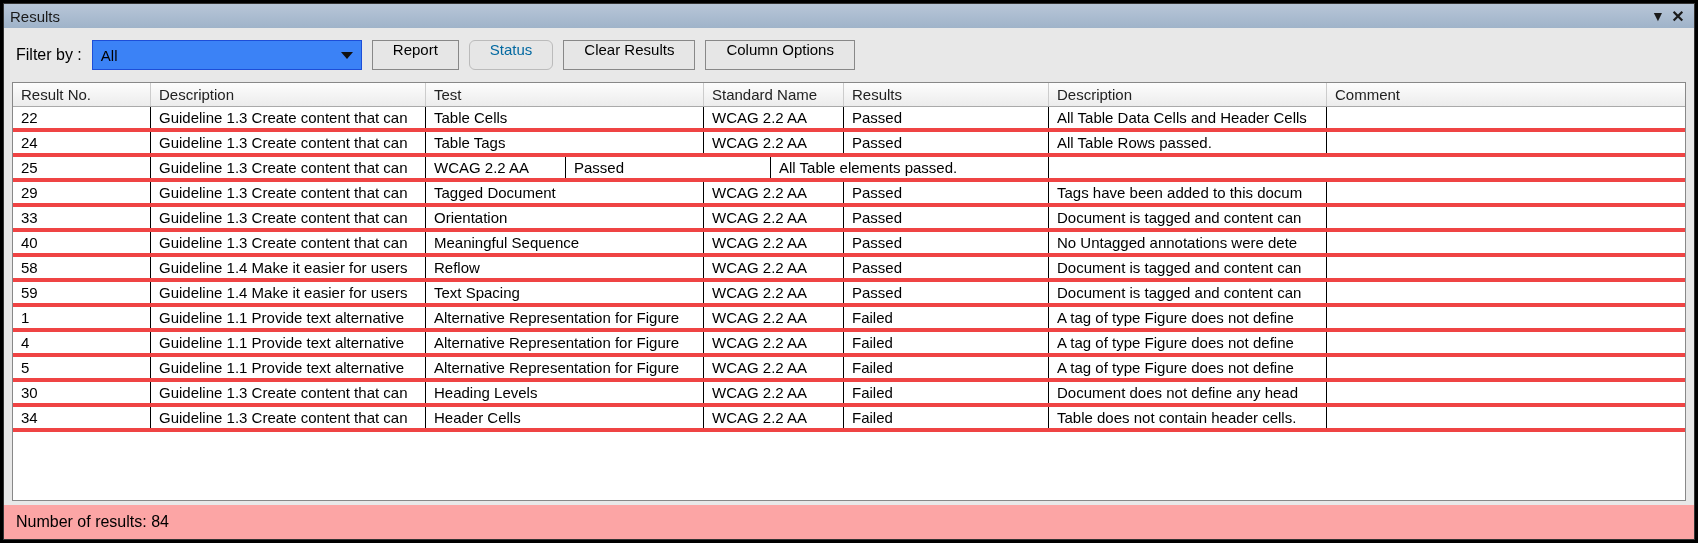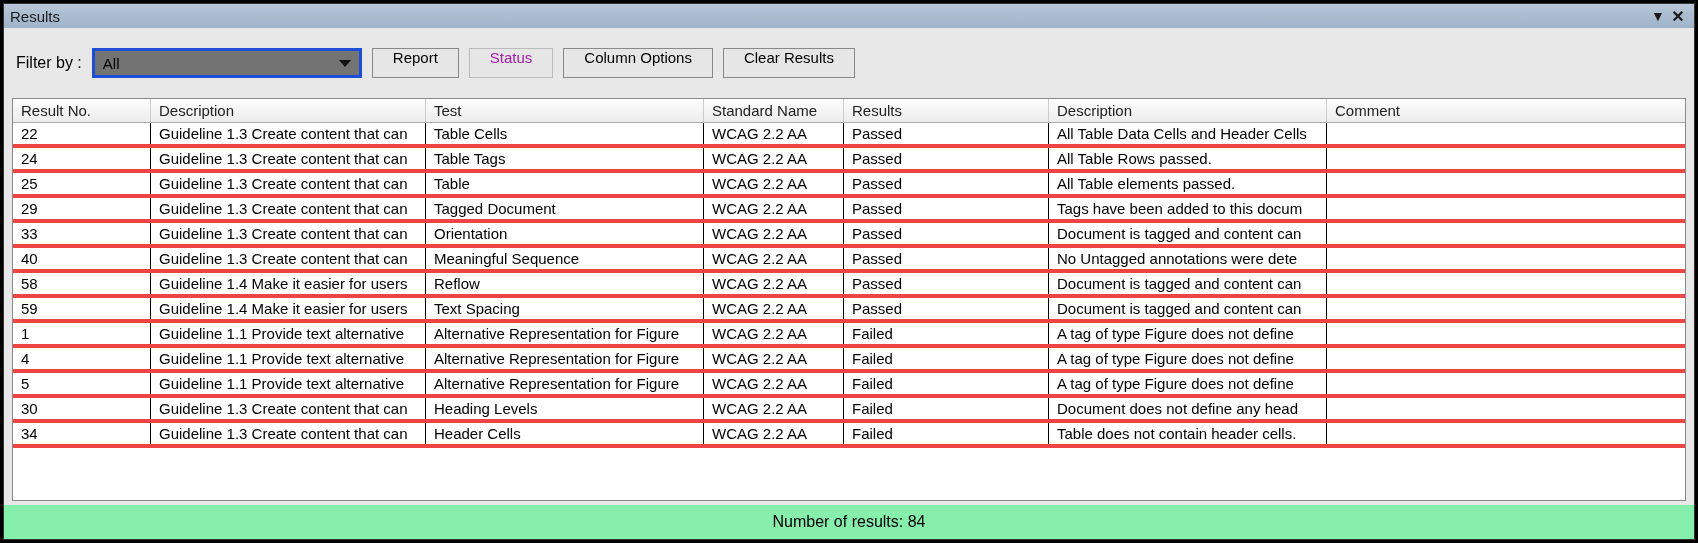--- a/index.html
+++ b/index.html
@@ -33,30 +33,30 @@
     text-align: center;
     cursor: pointer;
     font-weight: bold;
     font-size: 14px;
     user-select: none;
   }
   .toolbar {
     display: flex;
     align-items: center;
     gap: 10px;
-    padding: 20px 12px;
+    padding: 12px 12px;
     background: #e8e8e8;
   }
   .toolbar-label { font-size: 16px; }
   .filter-select {
     position: relative;
     width: 270px;
     height: 30px;
-    background: #737373;
-    border: 3px solid #1d4ed8;
+    background: #3b82f6;
+    border: 1px solid #1d4ed8;
     display: flex;
     align-items: center;
     padding: 0 8px;
     cursor: pointer;
     justify-content: space-between;
   }
   .filter-select .sel-val { flex: 1; }
   .filter-select .chev {
     width: 0; height: 0;
     border-left: 6px solid transparent;
@@ -66,23 +66,24 @@
   .btn {
     height: 30px;
     padding: 0 20px;
     background: #e6e6e6;
     border: 1px solid #888;
     cursor: pointer;
     font-size: 15px;
     display: flex;
   }
   .btn.disabled {
-    color: #a21caf;
+    color: #0369a1;
     border-color: #bbb;
     cursor: default;
+    border-radius: 6px;
   }
   .table-wrap {
     flex: 1;
     margin: 0 8px 4px 8px;
     background: #fff;
     border: 1px solid #888;
     display: flex;
     flex-direction: column;
     overflow: hidden;
   }
@@ -126,23 +127,22 @@
   .tbody::-webkit-scrollbar { width: 17px; }
   .tbody::-webkit-scrollbar-track { background: #f0f0f0; }
   .tbody::-webkit-scrollbar-thumb { background: #c0c0c0; border: 1px solid #a0a0a0; }
   .tbody::-webkit-scrollbar-button {
     background: #e8e8e8;
     height: 17px;
     border: 1px solid #a0a0a0;
   }
   .statusbar {
     padding: 8px 12px;
-    background: #86efac;
+    background: #fca5a5;
     font-size: 16px;
-    text-align: center;
   }
 </style>
 </head>
 <body>
 
 <div class="panel">
 
   <div class="titlebar">
     <span class="title">Results</span>
     <span class="tb-btn">▼</span>
@@ -155,24 +155,24 @@
       <span class="sel-val">All</span>
       <span class="chev"></span>
     </div>
     <div class="btn">
         <span>Report</span>
       </div>
     <div class="btn disabled">
         <span>Status</span>
       </div>
     <div class="btn">
+        <span>Clear Results</span>
+      </div>
+    <div class="btn">
         <span>Column Options</span>
-      </div>
-    <div class="btn">
-        <span>Clear Results</span>
       </div>
   </div>
 
   <div class="table-wrap">
     <div class="thead">
       <div class="th c0">Result No.</div>
       <div class="th c1">Description</div>
       <div class="th c2">Test</div>
       <div class="th c3">Standard Name</div>
       <div class="th c4">Results</div>
@@ -194,21 +194,20 @@
           <div class="td c1">Guideline 1.3 Create content that can</div>
           <div class="td c2">Table Tags</div>
           <div class="td c3">WCAG 2.2 AA</div>
           <div class="td c4">Passed</div>
           <div class="td c5">All Table Rows passed.</div>
           <div class="td c6"></div>
         </div>
         <div class="tr">
           <div class="td c0">25</div>
           <div class="td c1">Guideline 1.3 Create content that can</div>
-          <div class="td c2">Table</div>
           <div class="td c3">WCAG 2.2 AA</div>
           <div class="td c4">Passed</div>
           <div class="td c5">All Table elements passed.</div>
           <div class="td c6"></div>
         </div>
         <div class="tr">
           <div class="td c0">29</div>
           <div class="td c1">Guideline 1.3 Create content that can</div>
           <div class="td c2">Tagged Document</div>
           <div class="td c3">WCAG 2.2 AA</div>

